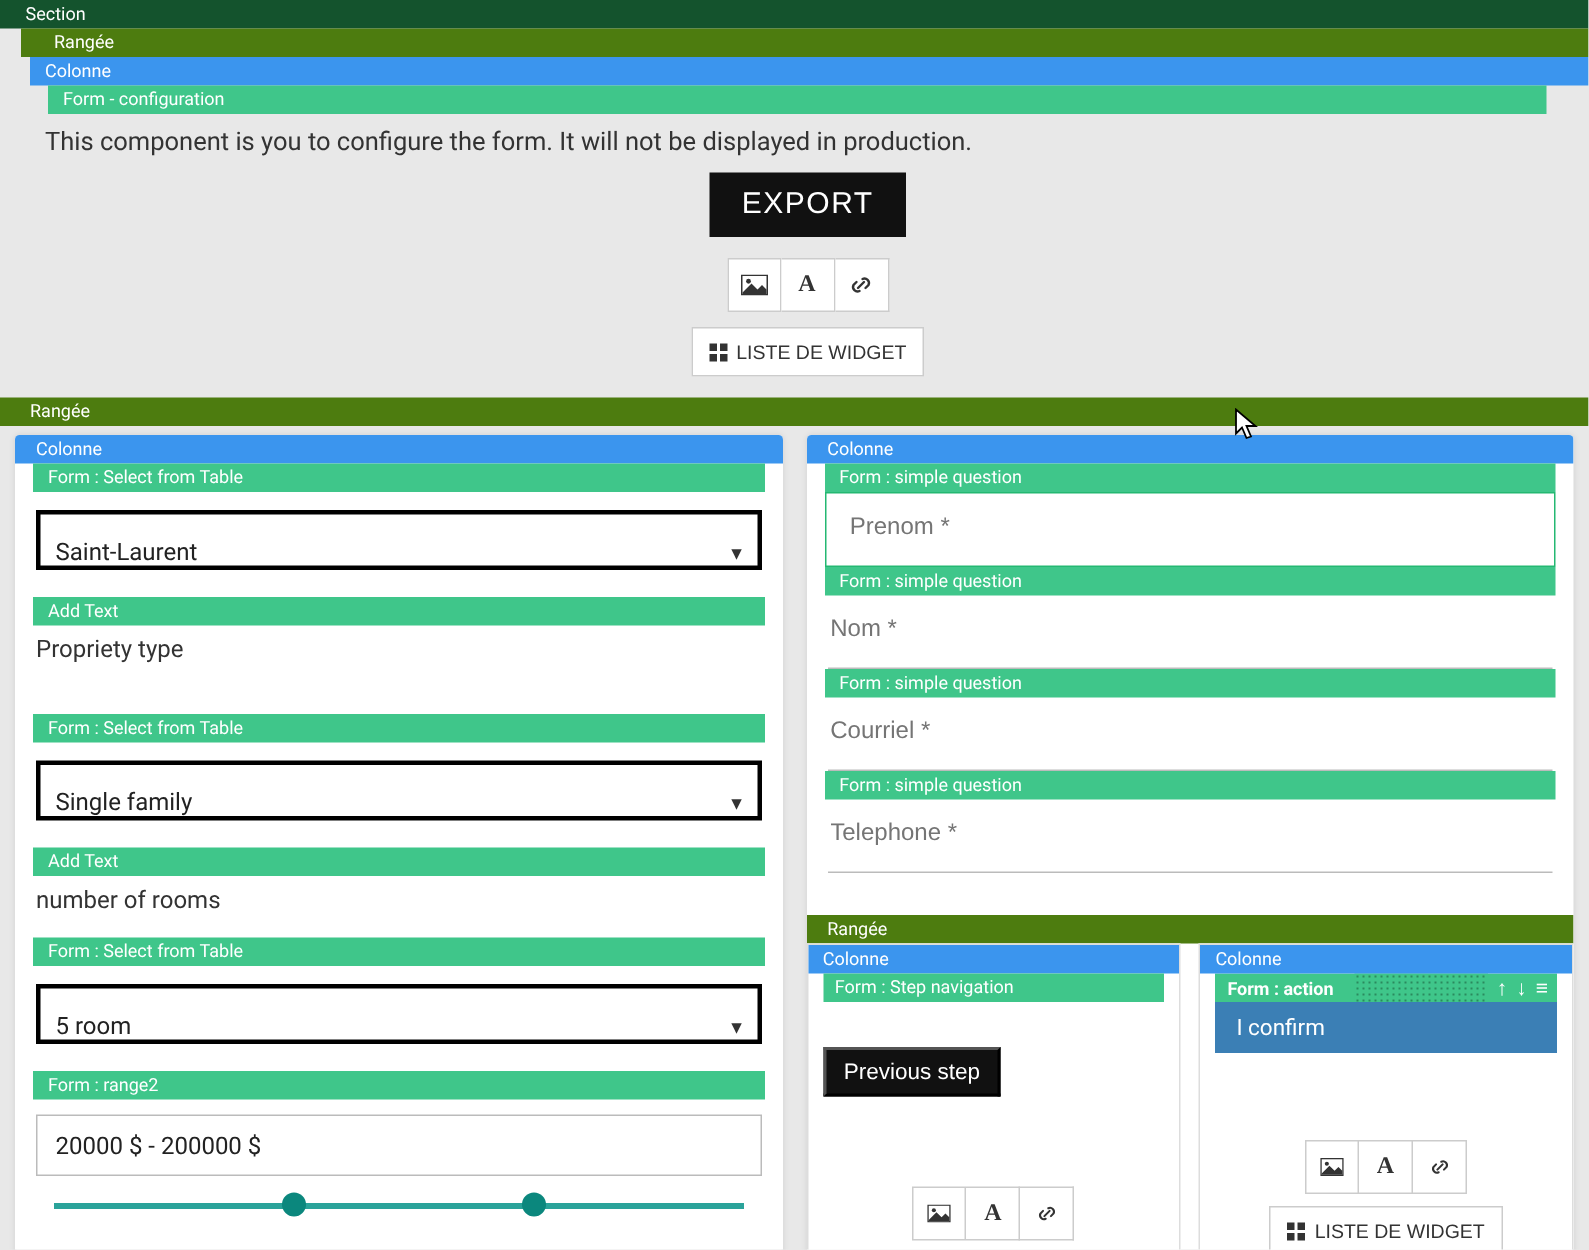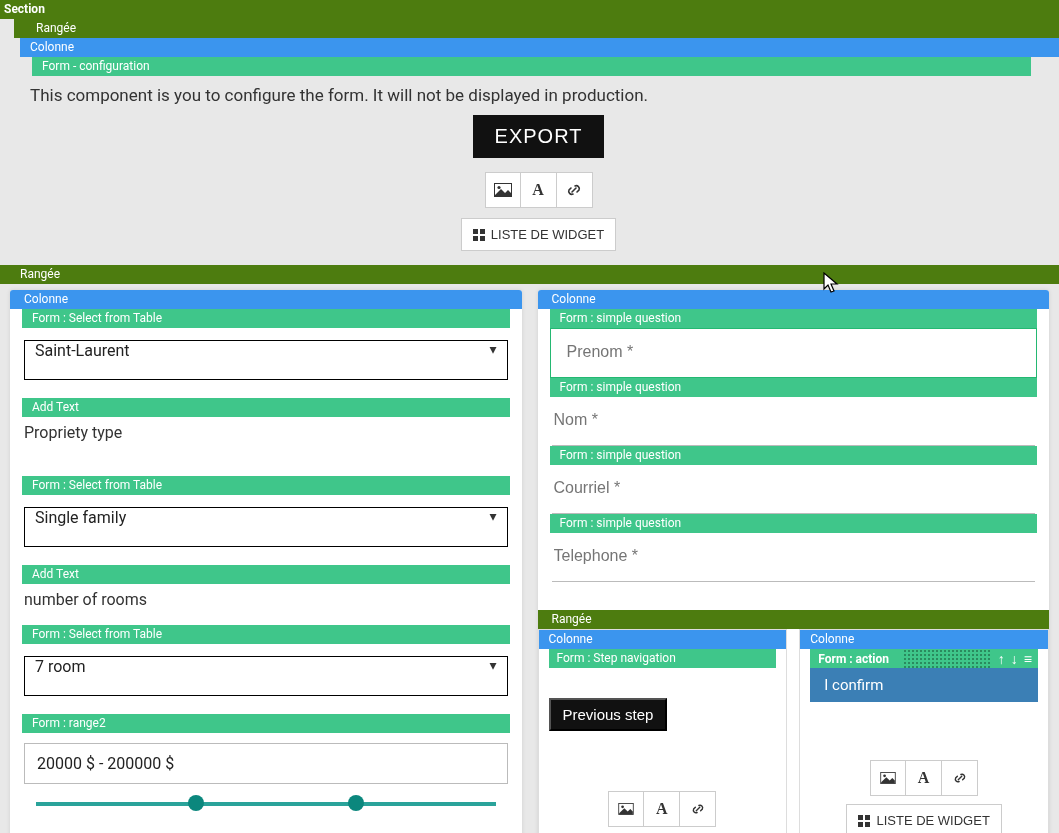--- a/index.html
+++ b/index.html
@@ -17,21 +17,21 @@
   }
 
   
   .tag {
     font-size: 12px;
     padding: 2px 8px 2px 12px;
     color: #fff;
     line-height: 15px;
     position: relative;
   }
-  .tag.purple-dark { background: #4d7c0f; padding-left: 4px; font-weight: bold; }
+  .tag.purple-dark { background: #14532d; padding-left: 17px; }
   .tag.purple { background: #4d7c0f; padding-left: 22px; }
   .tag.blue { background: #3b95ee; }
   .tag.green { background: #3fc68a; }
 
   
   .config-area {
     padding: 6px 12px 14px 30px;
   }
   .config-text {
     font-size: 17px;
@@ -109,27 +109,27 @@
     border-radius: 3px;
     box-shadow: 0 0 4px rgba(0,0,0,0.1);
     overflow: hidden;
   }
 
   
   .block-pad { padding: 12px 14px 18px 14px; }
   .select {
     width: 100%;
     height: 40px;
-    border: 1px solid #000000;
+    border: 3px solid #000000;
     background: #fff;
     font-size: 16px;
     padding: 0 10px;
     position: relative;
     display: flex;
-    align-items: flex-start;
+    align-items: flex-end;
     cursor: pointer;
   }
   .select::after {
     content: "▾";
     position: absolute;
     right: 10px;
     color: #333;
     font-size: 14px;
   }
   .static-text {
@@ -300,21 +300,21 @@
           <span>Single family</span>
         </div>
       </div>
 
       <div class="tag green" style="margin:0 12px; padding-left:10px;">Add Text</div>
       <div class="static-text" style="padding-left:14px; padding-bottom:16px;">number of rooms</div>
 
       <div class="tag green" style="margin:0 12px; padding-left:10px;">Form : Select from Table</div>
       <div class="block-pad">
         <div class="select">
-          <span>7 room</span>
+          <span>5 room</span>
         </div>
       </div>
 
       <div class="tag green" style="margin:0 12px; padding-left:10px;">Form : range2</div>
       <div style="padding:10px 14px 6px 14px;">
         <div class="range-display">20000 $ - 200000 $</div>
         <div class="slider-wrap">
           <div class="slider-track">
             <div class="slider-thumb" style="left:33%;"></div>
             <div class="slider-thumb" style="left:68%;"></div>

